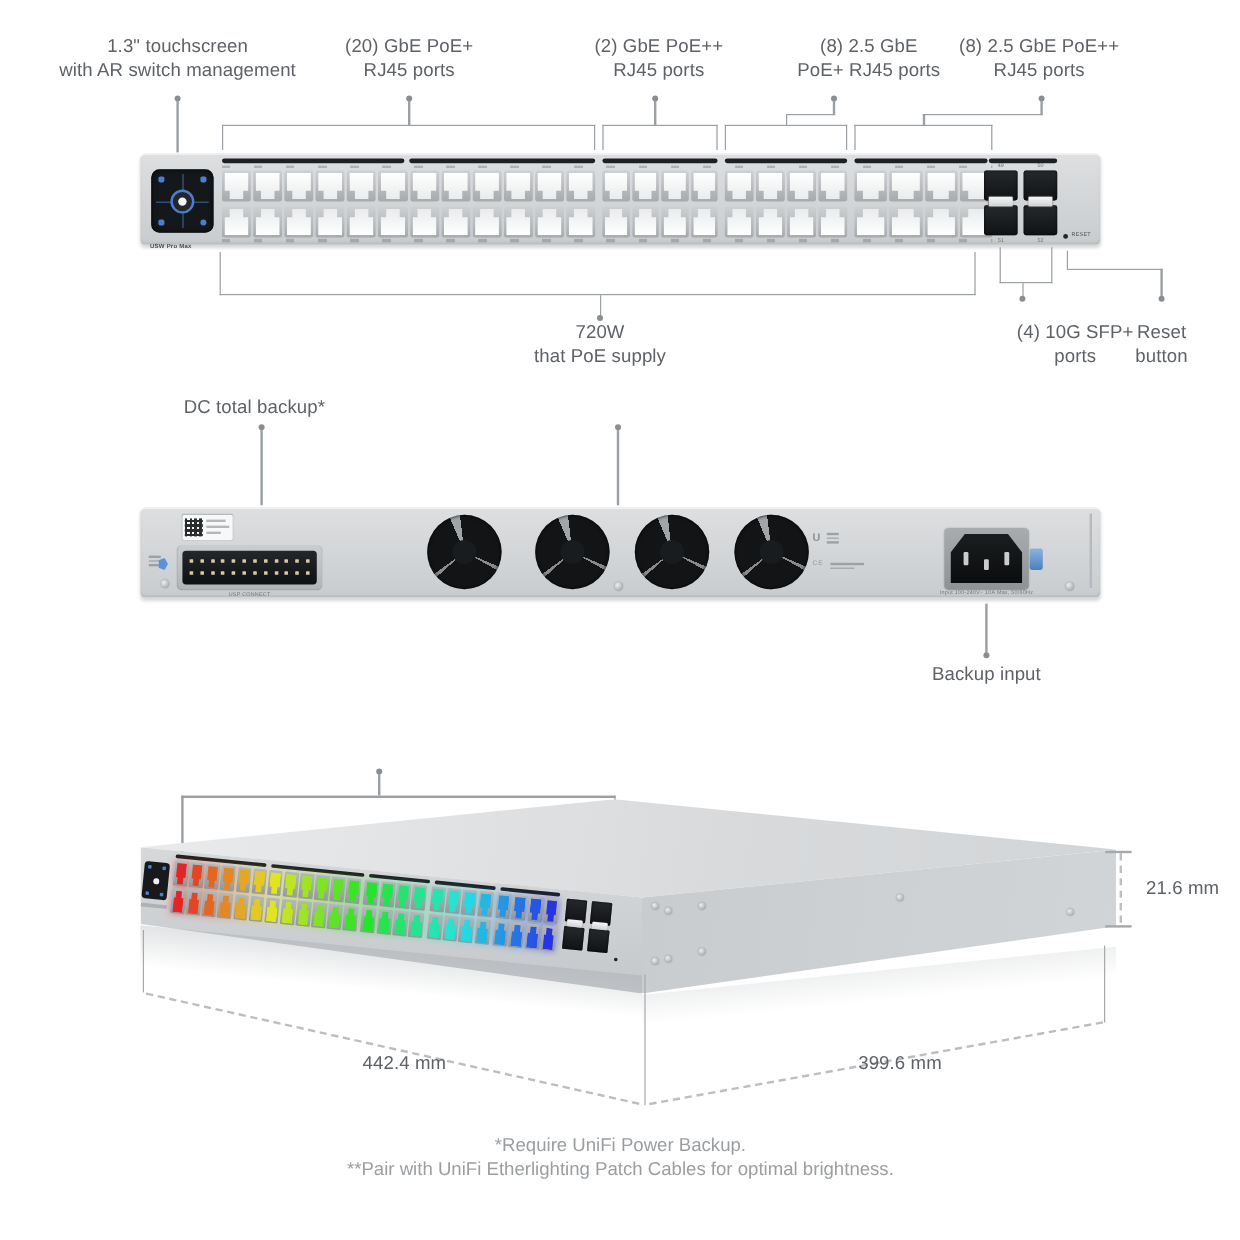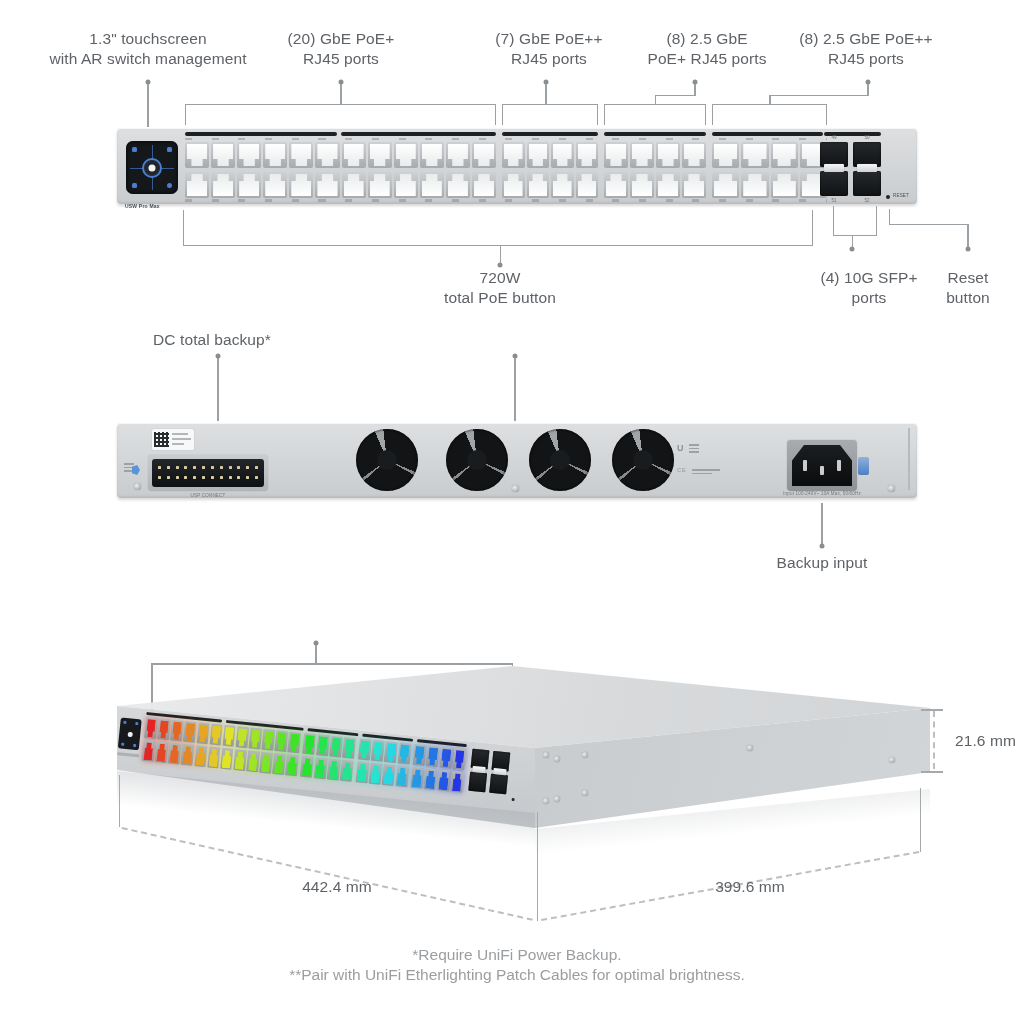--- a/index.html
+++ b/index.html
@@ -119,23 +119,23 @@
 </style>
 </head>
 <body>
 
 <div class="canvas">
 
   <div class="lbl" style="left:18px;top:29px;width:260px;">1.3" touchscreen
 with AR switch management</div>
   <div class="lbl" style="left:241px;top:29px;width:200px;">(20) GbE PoE+
 RJ45 ports</div>
-  <div class="lbl" style="left:449px;top:29px;width:200px;">(7) GbE PoE++
+  <div class="lbl" style="left:449px;top:29px;width:200px;">(2) GbE PoE++
 RJ45 ports</div>
-  <div class="lbl" style="left:607px;top:29px;width:200px;">(8) 2.5 GbE
+  <div class="lbl" style="left:624px;top:29px;width:200px;">(8) 2.5 GbE
 PoE+ RJ45 ports</div>
   <div class="lbl" style="left:756px;top:29px;width:220px;">(8) 2.5 GbE PoE++
 RJ45 ports</div>
 
   <span class="dot" style="left:148px;top:81.5px;"></span>
   <div class="ln v" style="left:147.25px;top:84px;height:43px;"></div>
 
   <span class="dot" style="left:341px;top:81.5px;"></span>
   <div class="ln v" style="left:340.25px;top:84px;height:21px;"></div>
   <div class="br-dn" style="left:185px;top:104px;width:311px;height:21px;"></div>
@@ -255,26 +255,26 @@
     <div class="sfpnum" style="left:736px;top:70px;">52</div>
 
     <span class="reset-dot" style="left:769px;top:66.5px;"></span>
     <span class="reset-lbl" style="left:776px;top:65px;">RESET</span>
   </div>
 
   <div class="br-up" style="left:183px;top:210px;width:630px;height:36px;"></div>
   <div class="ln v" style="left:499.5px;top:246px;height:18px;"></div>
   <span class="dot" style="left:500px;top:265px;"></span>
   <div class="lbl" style="left:400px;top:268px;width:200px;">720W
-total PoE button</div>
+that PoE supply</div>
 
   <div class="br-up" style="left:833px;top:206px;width:44px;height:30px;"></div>
   <div class="ln v" style="left:851.5px;top:236px;height:11px;"></div>
   <span class="dot" style="left:852px;top:249px;"></span>
-  <div class="lbl" style="left:789px;top:268px;width:160px;">(4) 10G SFP+
+  <div class="lbl" style="left:816px;top:268px;width:160px;">(4) 10G SFP+
 ports</div>
 
   <div class="ln v" style="left:888.5px;top:209px;height:15px;"></div>
   <div class="ln h" style="left:888.5px;top:223.5px;width:80px;"></div>
   <div class="ln v" style="left:967.25px;top:224px;height:23px;"></div>
   <span class="dot" style="left:968px;top:249px;"></span>
   <div class="lbl" style="left:908px;top:268px;width:120px;">Reset
 button</div>
 
   <div class="lbl" style="left:92px;top:330px;width:240px;">DC total backup*</div>

